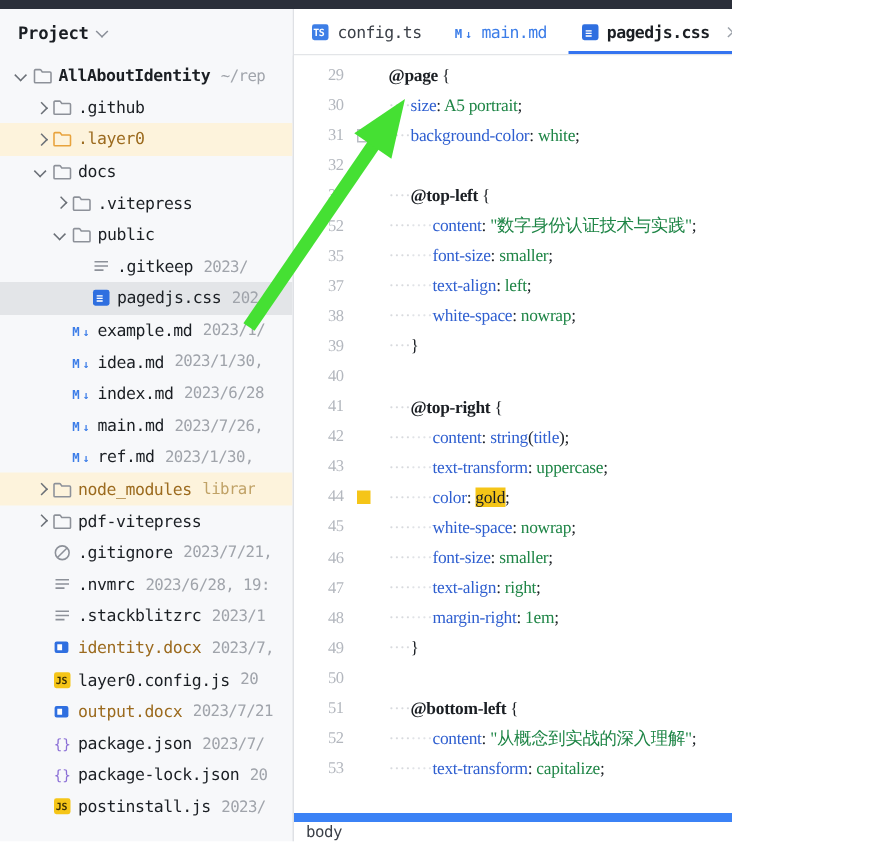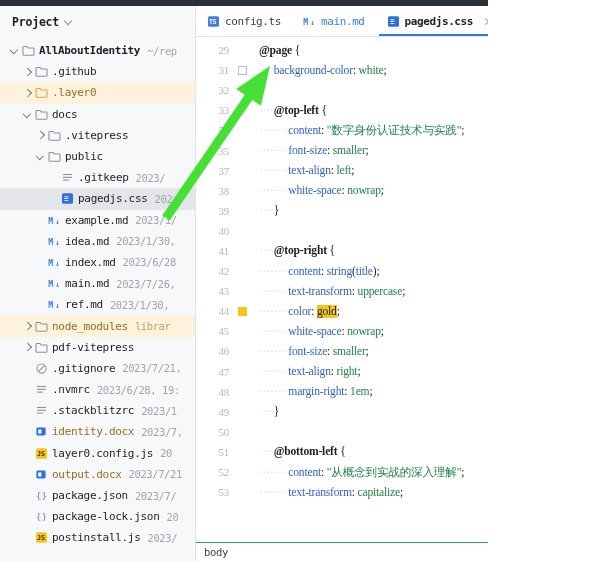--- a/index.html
+++ b/index.html
@@ -146,21 +146,21 @@
   .k-str  { color: #1e8546; }
   .k-pn   { color: #1b1f24; }
   .k-fn   { color: #2f5fd0; }
   .k-hex  { color: #1b1f24; background: #d2d4d8; }
   .k-gold { color: #1b1f24; background: #f5c518; }
   .dots   { color: #d8dade; }
   .iguide { color: #e1e3e7; }
 
   .statusbar {
     height: 19px; flex: 0 0 19px;
-    border-top: 1px solid #3b82f6;
+    border-top: 6px solid #3b82f6;
     display: flex; align-items: center; padding-left: 8px;
     background: #ffffff;
     font-family: "DejaVu Sans Mono", "Liberation Mono", monospace;
     font-size: 10.5px; color: #3c4149; letter-spacing: -0.3px;
   }
 
   
   .anno { position: absolute; left: 0; top: 0; width: 590px; height: 561px; pointer-events: none; }
 </style>
 </head>
@@ -484,20 +484,21 @@
             <span style="width: 13px; height: 13px; display: inline-block; position: relative;"><svg width="13" height="13" viewBox="0 0 13 13">
                 <rect x="1" y="1.2" width="11" height="10.6" rx="1.6" fill="#f5c518"></rect>
                 <text x="2.1" y="9.2" font-family="DejaVu Sans Mono, monospace" font-size="6.6" font-weight="700" fill="#3a2f05">JS</text>
               </svg></span>
             <span class="tlabel">paged.</span>
           </div>
         </div>
       <div class="code-area">
         <div class="code-scroll" id="code">
             <div class="cline"><span class="gutter">29</span><span class="gmark"></span><span class="codetext"><span class="k-at">@page</span><span class="k-pn"> </span><span class="k-pn">{</span></span></div>
+            <div class="cline"><span class="gutter">30</span><span class="gmark"></span><span class="codetext"><span class="dots">····</span><span class="k-prop">size</span><span class="k-pn">: </span><span class="k-val">A5 portrait</span><span class="k-pn">;</span></span></div>
             <div class="cline"><span class="gutter">31</span><span class="gmark"><span class="swatch outline"></span></span><span class="codetext"><span class="dots">····</span><span class="k-prop">background-color</span><span class="k-pn">: </span><span class="k-val">white</span><span class="k-pn">;</span></span></div>
             <div class="cline"><span class="gutter">32</span><span class="gmark"></span><span class="codetext"></span></div>
             <div class="cline"><span class="gutter">33</span><span class="gmark"></span><span class="codetext"><span class="dots">····</span><span class="k-at">@top-left</span><span class="k-pn"> </span><span class="k-pn">{</span></span></div>
             <div class="cline"><span class="gutter">52</span><span class="gmark"></span><span class="codetext"><span class="dots">····</span><span class="iguide">····</span><span class="k-prop">content</span><span class="k-pn">: </span><span class="k-str">"数字身份认证技术与实践"</span><span class="k-pn">;</span></span></div>
             <div class="cline"><span class="gutter">35</span><span class="gmark"></span><span class="codetext"><span class="dots">····</span><span class="iguide">····</span><span class="k-prop">font-size</span><span class="k-pn">: </span><span class="k-val">smaller</span><span class="k-pn">;</span></span></div>
             <div class="cline"><span class="gutter">37</span><span class="gmark"></span><span class="codetext"><span class="dots">····</span><span class="iguide">····</span><span class="k-prop">text-align</span><span class="k-pn">: </span><span class="k-val">left</span><span class="k-pn">;</span></span></div>
             <div class="cline"><span class="gutter">38</span><span class="gmark"></span><span class="codetext"><span class="dots">····</span><span class="iguide">····</span><span class="k-prop">white-space</span><span class="k-pn">: </span><span class="k-val">nowrap</span><span class="k-pn">;</span></span></div>
             <div class="cline"><span class="gutter">39</span><span class="gmark"></span><span class="codetext"><span class="dots">····</span><span class="k-pn">}</span></span></div>
             <div class="cline"><span class="gutter">40</span><span class="gmark"></span><span class="codetext"></span></div>
             <div class="cline"><span class="gutter">41</span><span class="gmark"></span><span class="codetext"><span class="dots">····</span><span class="k-at">@top-right</span><span class="k-pn"> </span><span class="k-pn">{</span></span></div>

